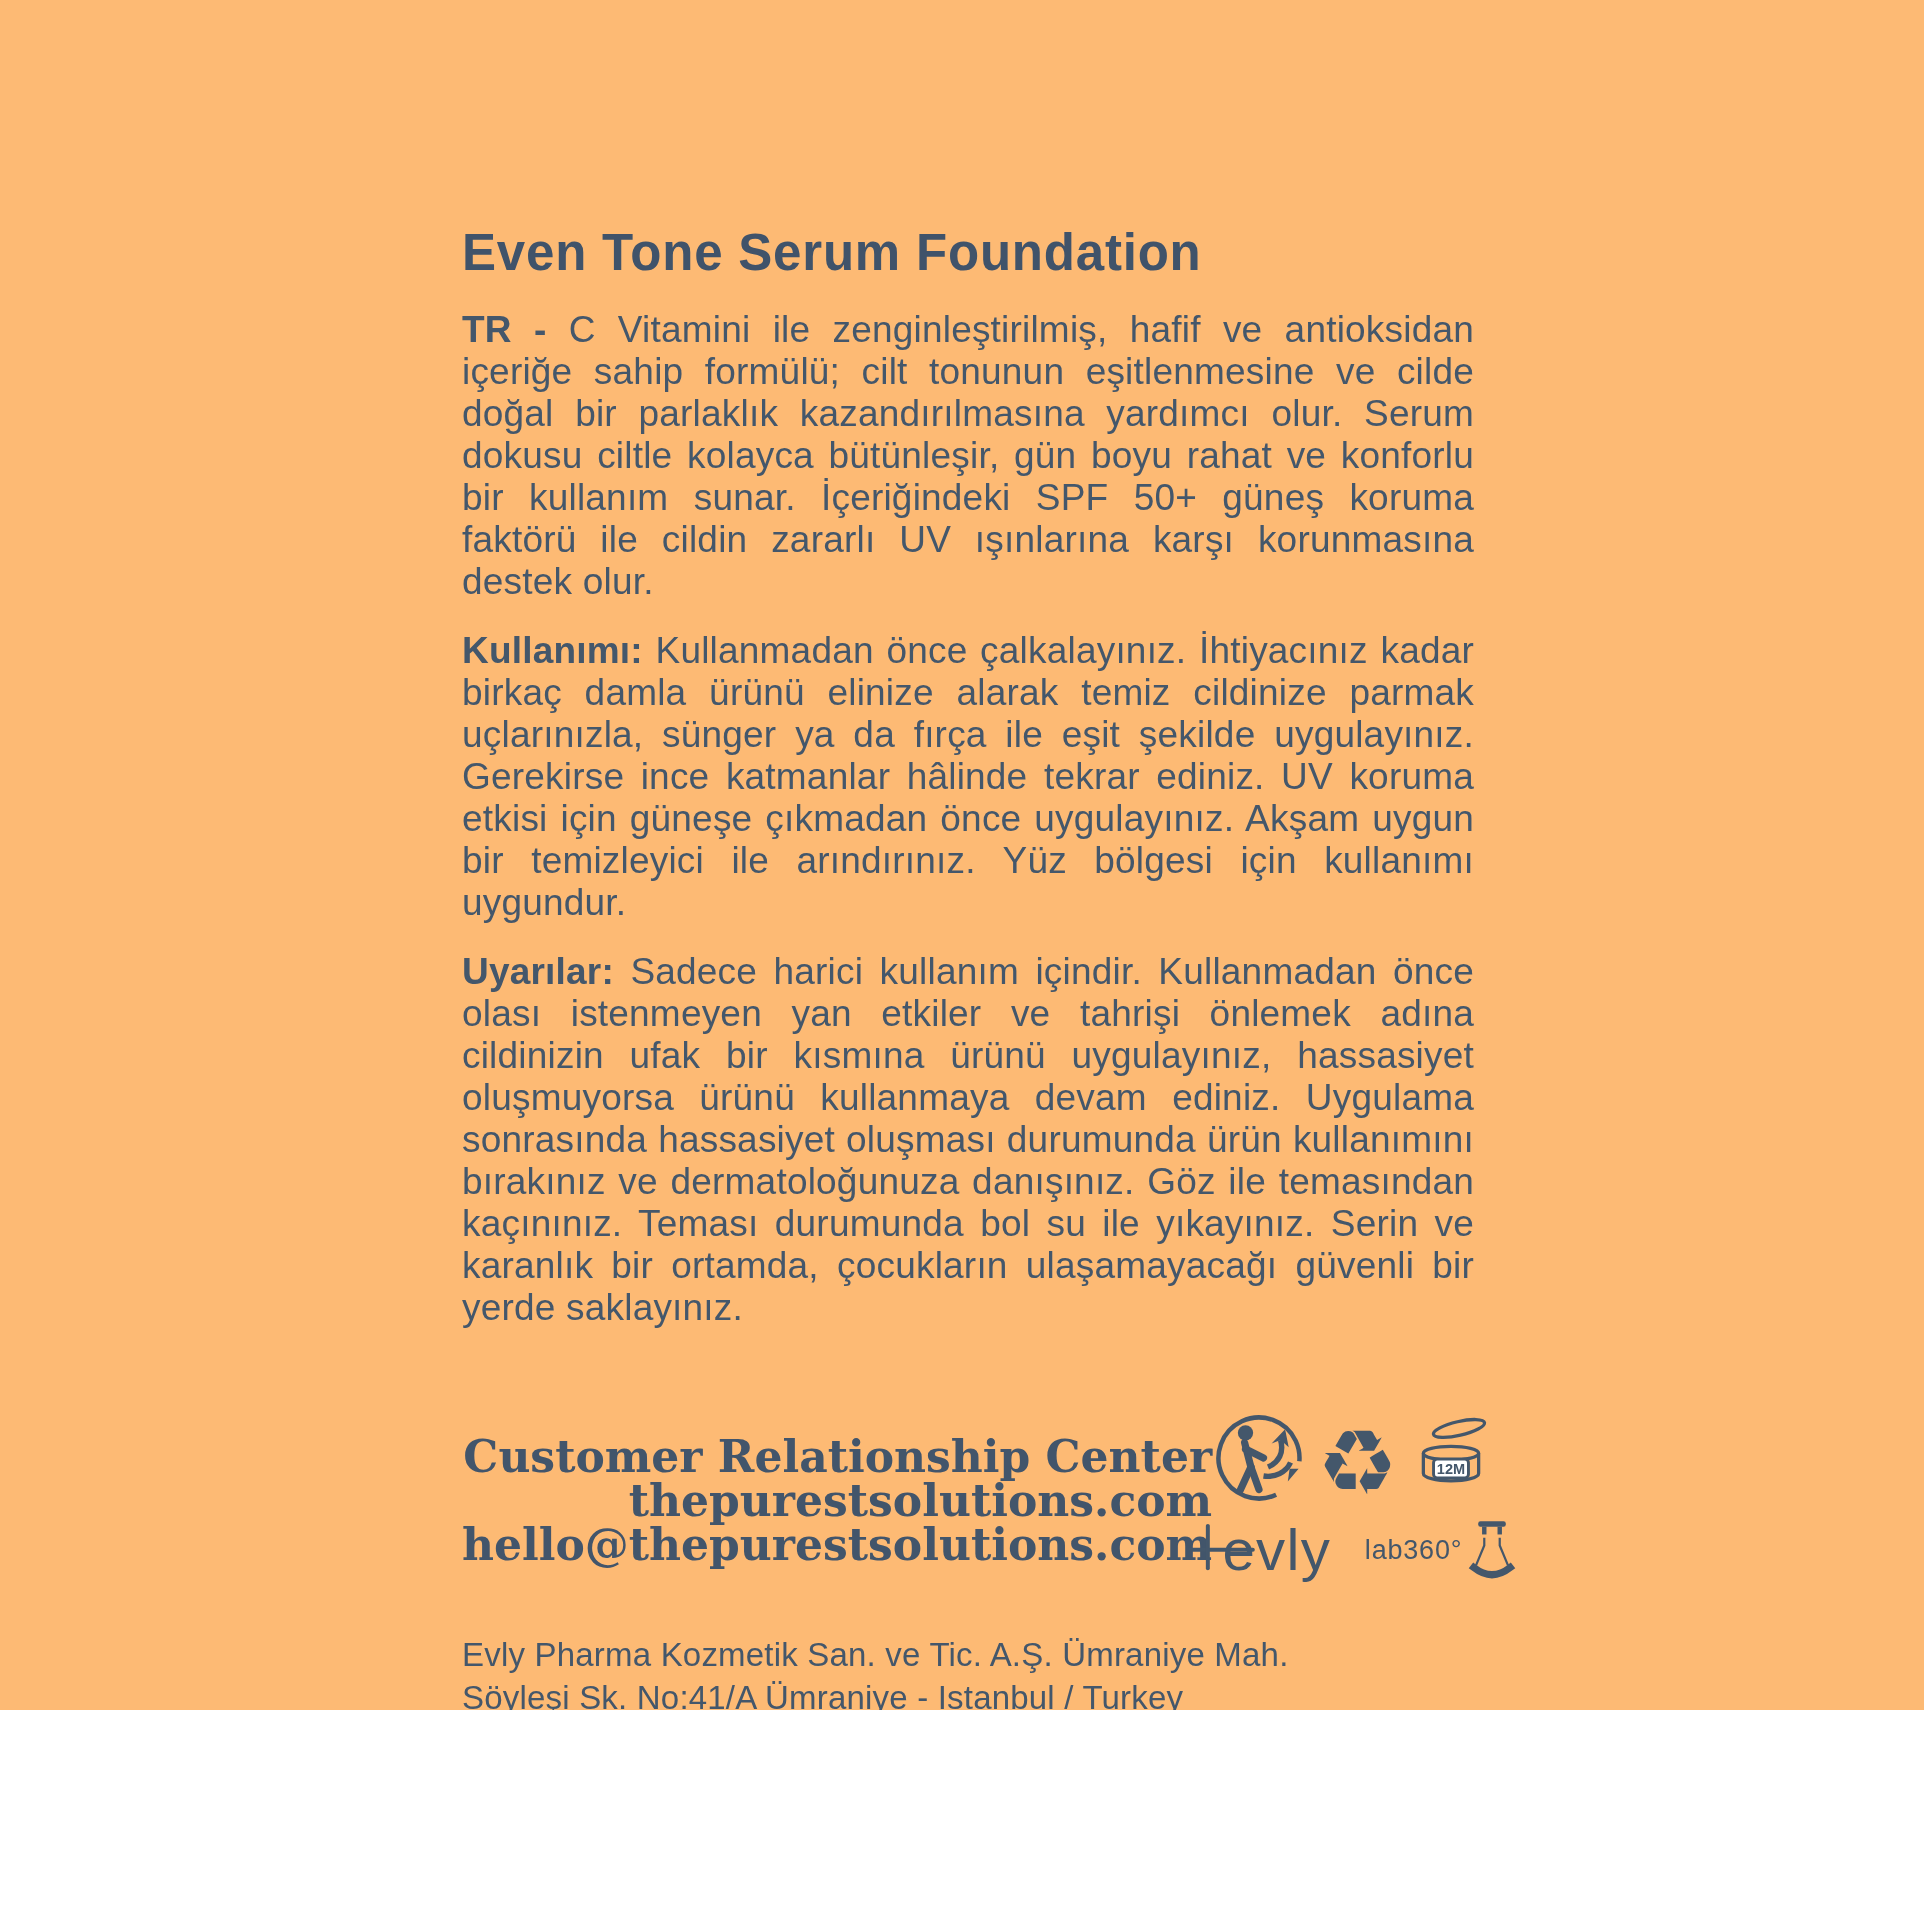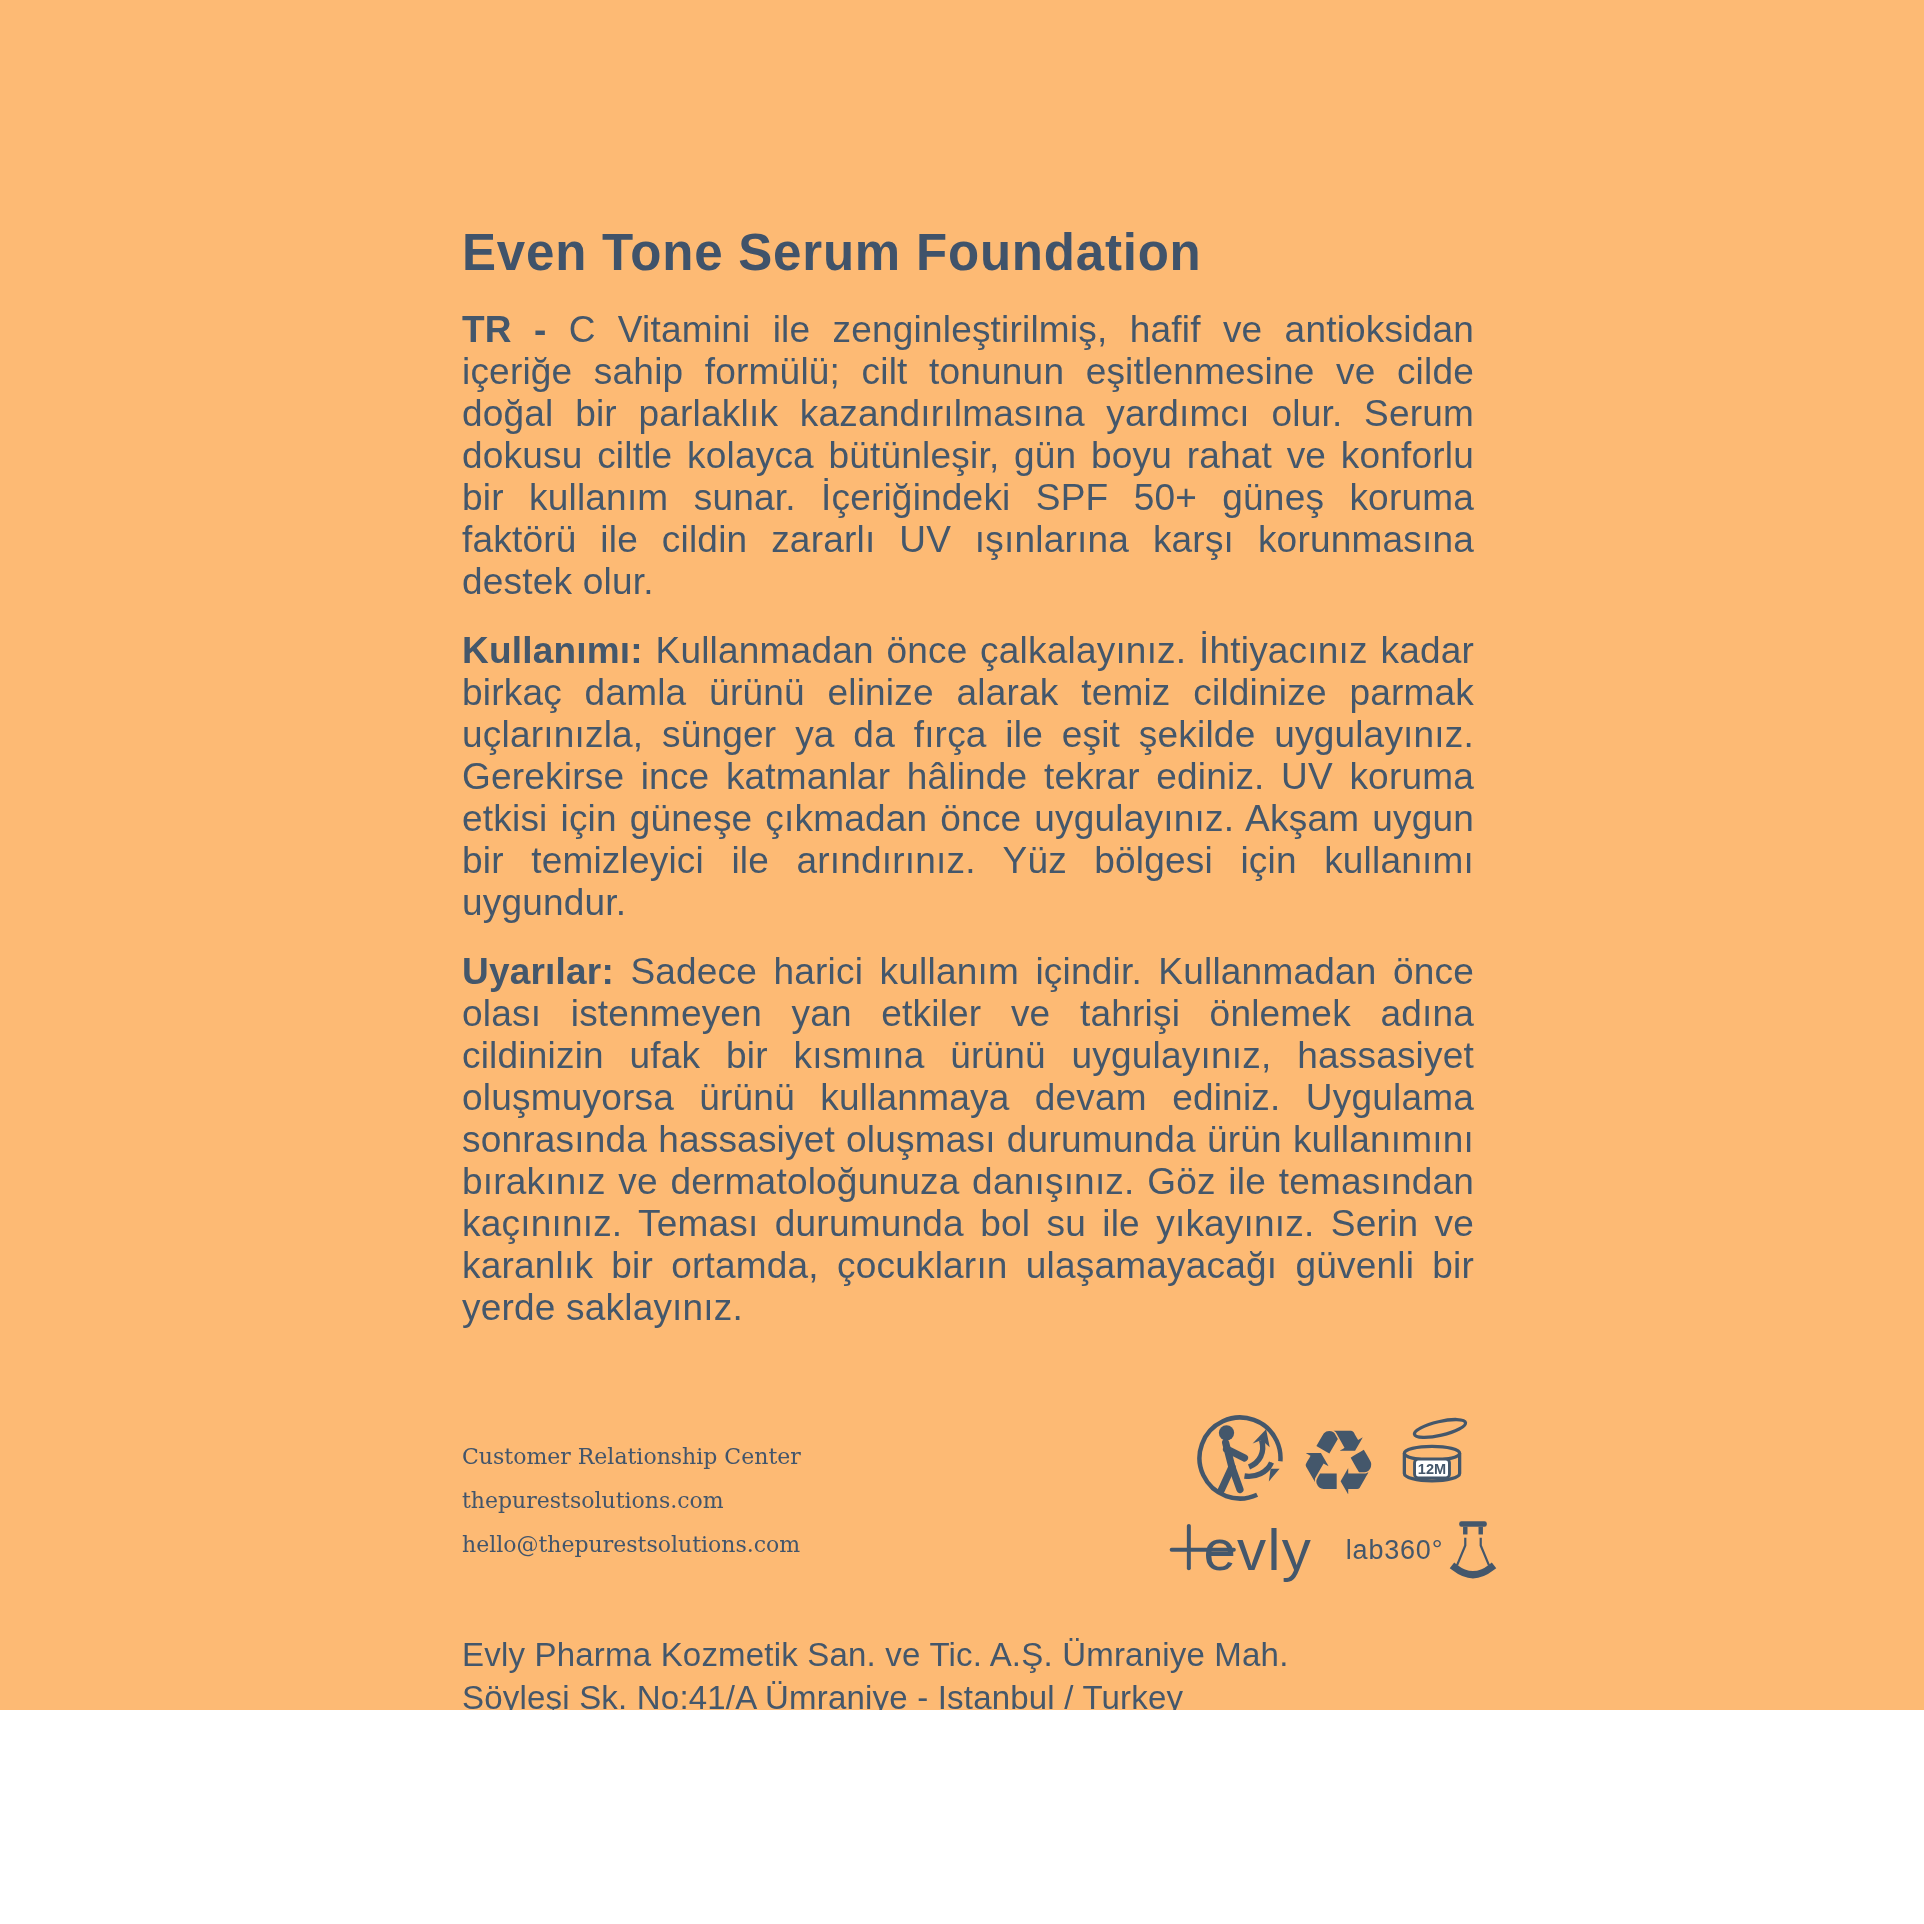--- a/index.html
+++ b/index.html
@@ -31,24 +31,25 @@
   }
   .para .lead{font-weight:bold;}
   .contact-row{
     display:flex;
     justify-content:space-between;
     align-items:flex-start;
     margin-top:106px;
   }
   .contact-block{
     font-family:"DejaVu Serif",serif;
-    font-weight:normal;
-    font-size:22px;
+    font-weight:bold;
+    font-size:44px;
     line-height:44px;
     color:#42556b;
+    text-align:right;
   }
   .icons-block{
     width:281px;
     display:flex;
     flex-direction:column;
     align-items:center;
     gap:8px;
     margin-top:-22.5px;
   }
   .icons-row-1{

